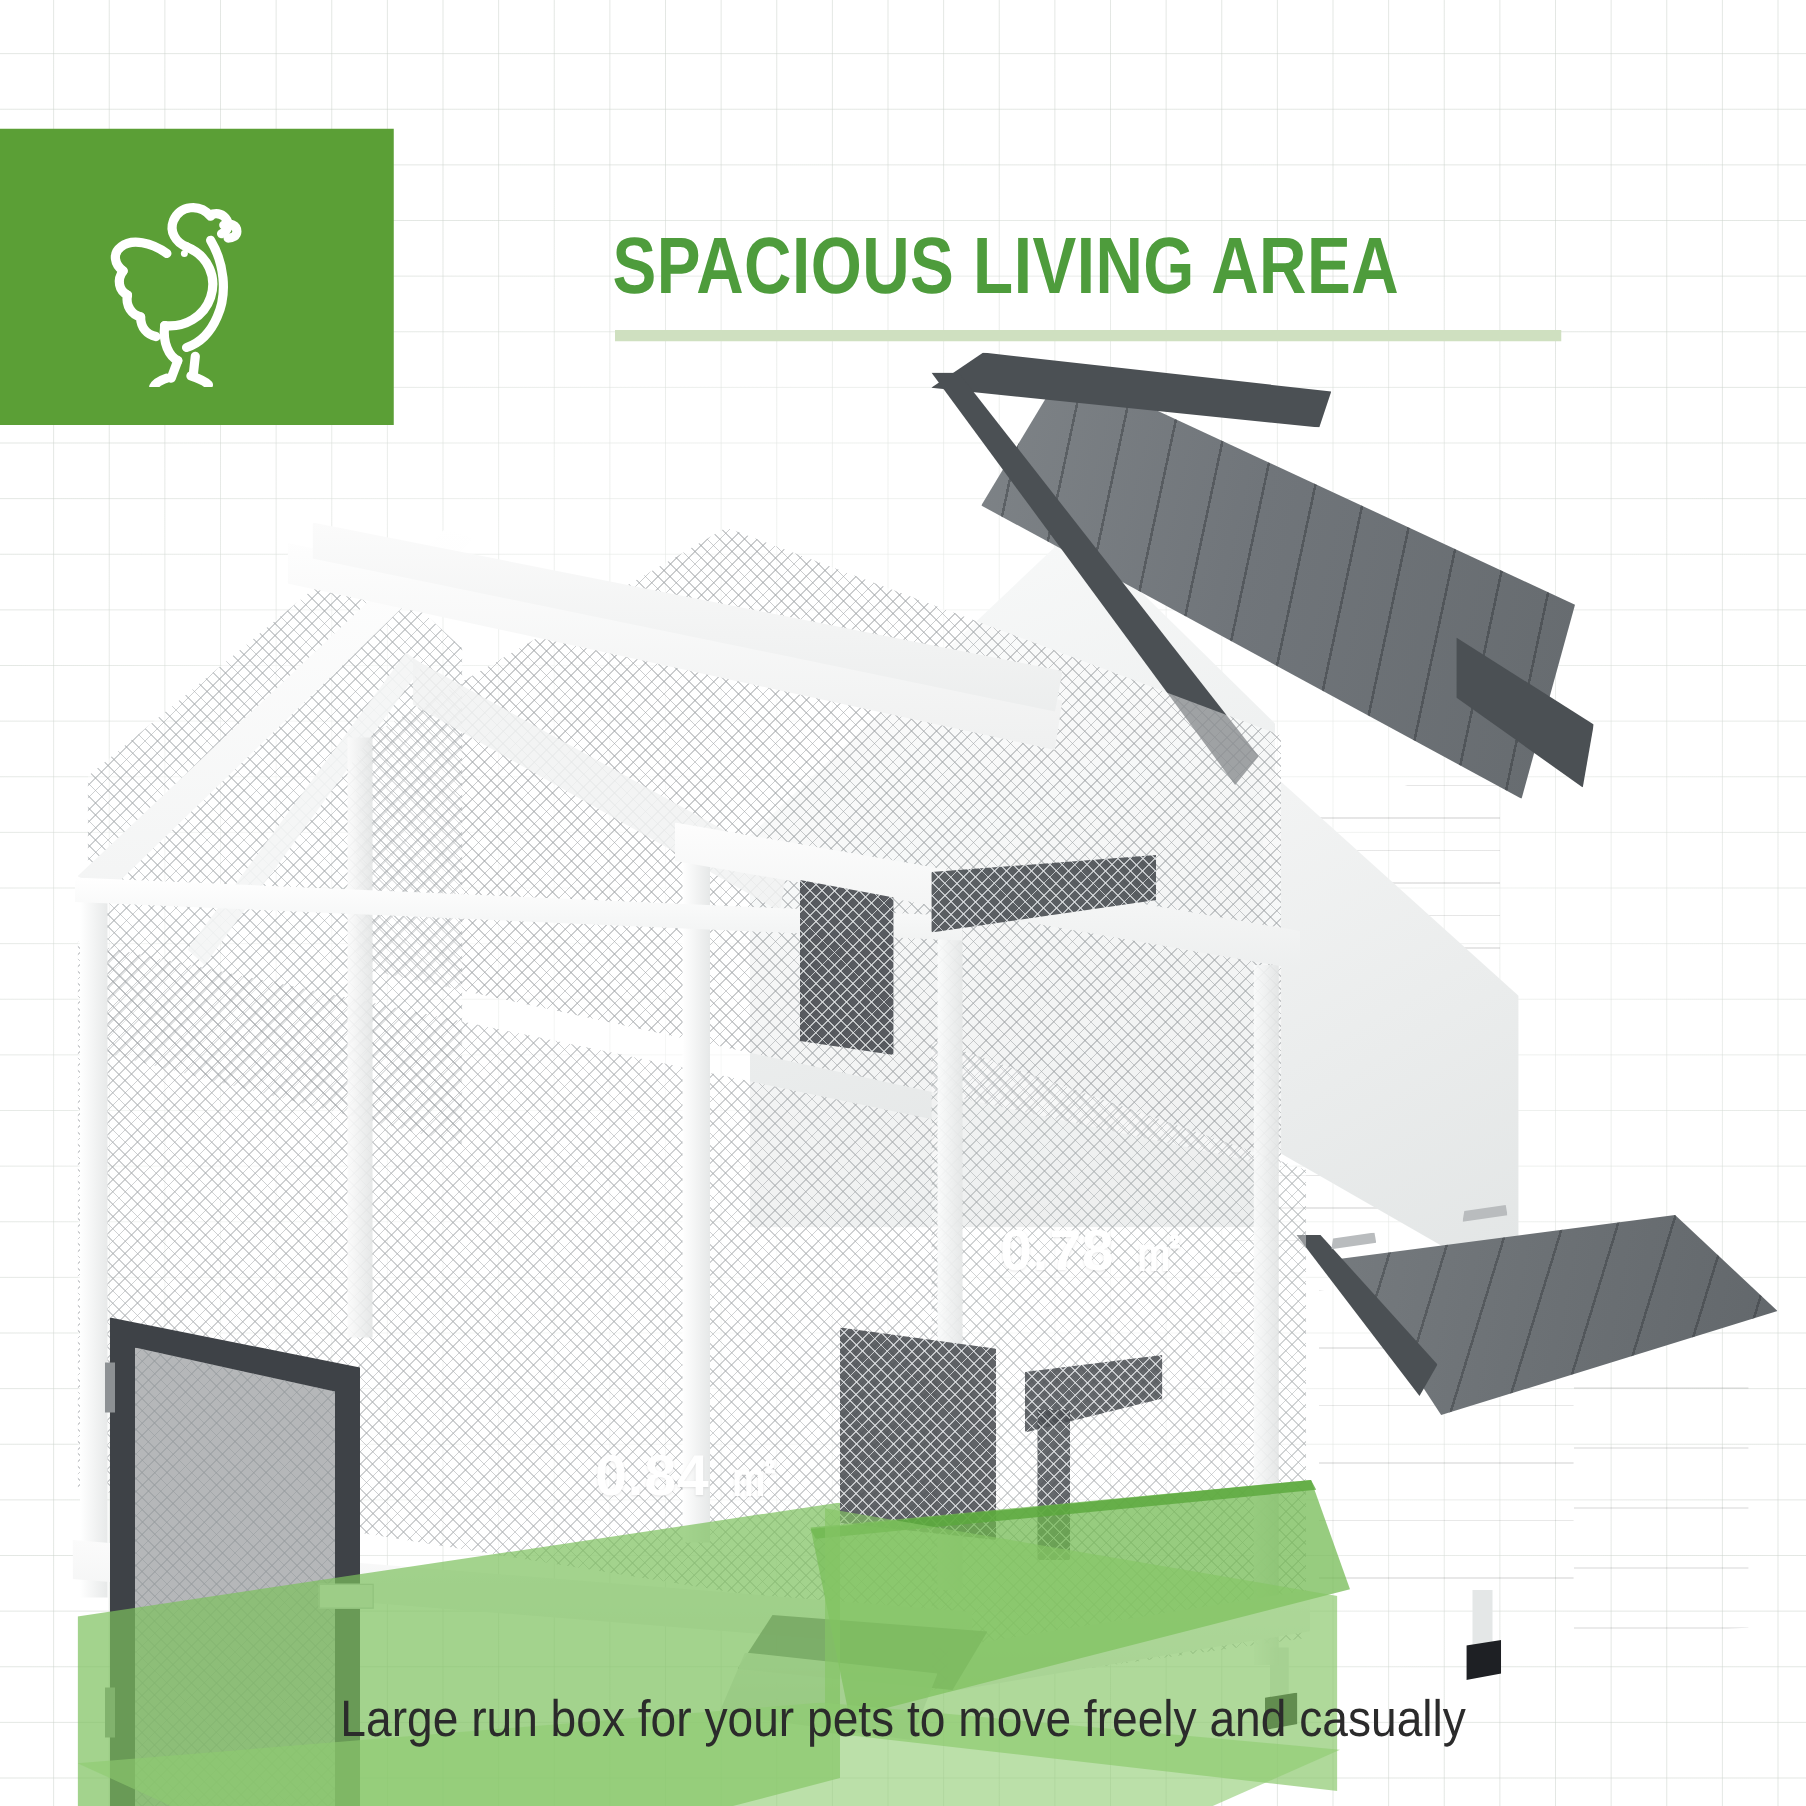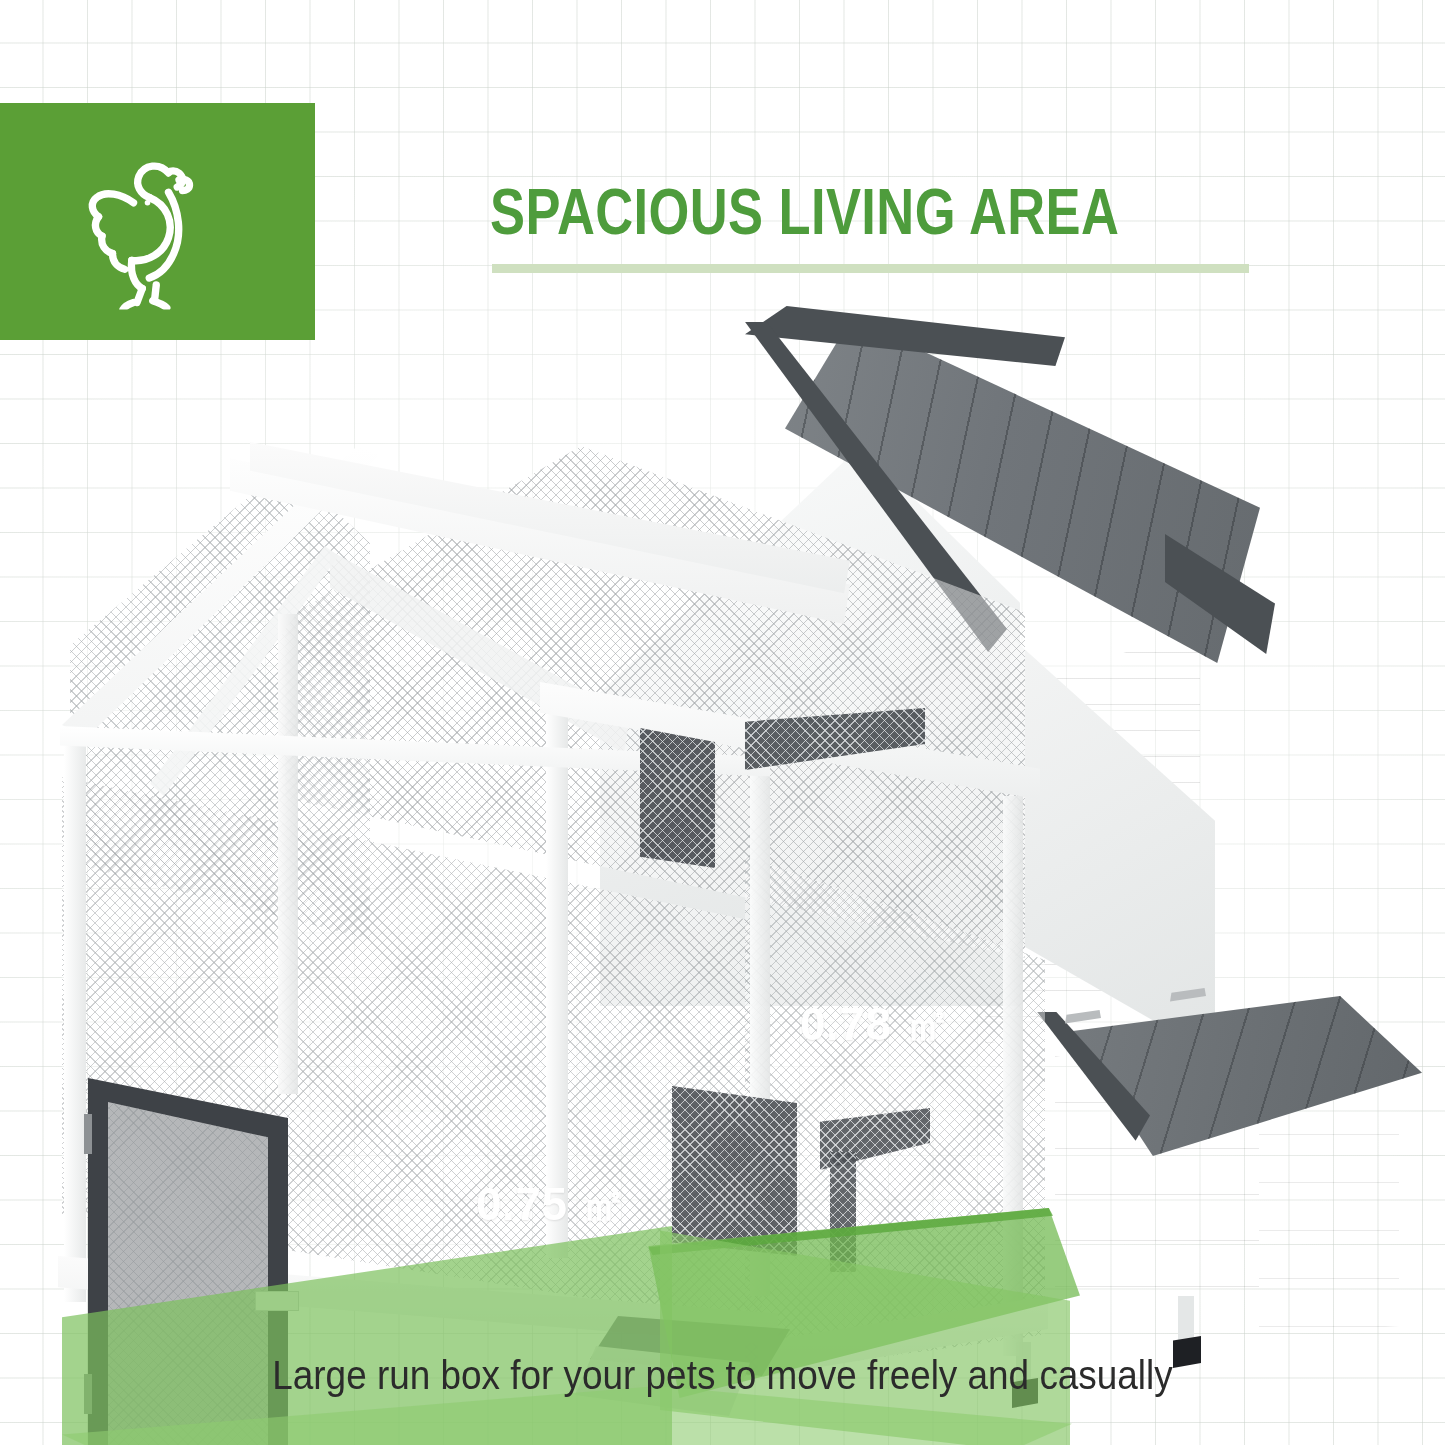--- a/index.html
+++ b/index.html
@@ -53,21 +53,21 @@
 
   
   .caption{
     position:absolute;left:0;top:1352px;width:1445px;
     text-align:center;font-size:41px;color:#2b2b2b;
     transform:scaleX(.9);
     white-space:nowrap;
   }
 
   
-  .stage{position:absolute;left:0;top:296px;width:1223px;height:1070px;}
+  .stage{position:absolute;left:0;top:272px;width:1223px;height:1070px;}
 
   
   .q{position:absolute;}
   .wood{background:linear-gradient(176deg,#fdfdfd 0%,#f2f3f3 45%,#e4e6e6 100%);}
   .woodD{background:linear-gradient(176deg,#eceeee 0%,#dcdfdf 60%,#cfd2d2 100%);}
   .roofA{background:linear-gradient(100deg,#7b8084 0%,#6d7276 50%,#656a6e 100%);}
   .roofEdge{background:#4b5054;}
   .dark{background:#3e4247;}
   .mesh{
     background-image:
@@ -277,20 +277,20 @@
                 clip-path:polygon(0 14%,100% 32%,100% 72%,0 60%);
                 background:#86c666;opacity:.66;"></div>
     <div class="area-plane" style="left:62px;top:1090px;width:1010px;height:270px;
                 clip-path:polygon(0 18%,59% 0,100% 14%,48% 100%);
                 background:#8ecb70;opacity:.60;"></div>
 
     <div class="area-label" style="left:800px;top:698px;">
       <span>0.78 ㎡</span>
     </div>
     <div class="area-label" style="left:476px;top:878px;">
-      <span>0.75 ㎡</span>
+      <span>0.84 ㎡</span>
     </div>
 
   </div>
 
   <div class="caption">Large run box for your pets to move freely and casually</div>
 
 </div>
 
 </body></html>

